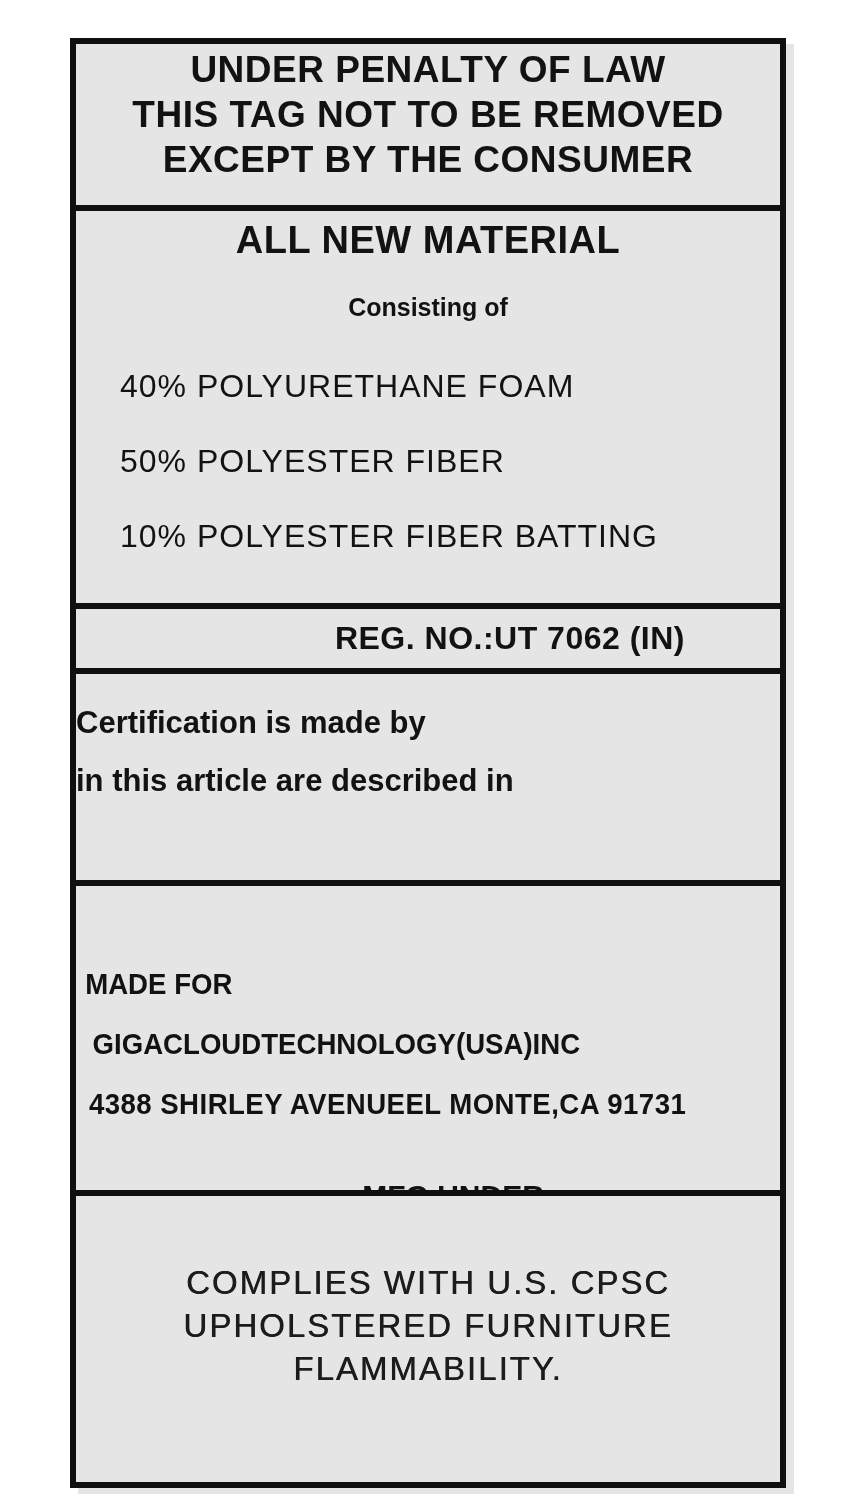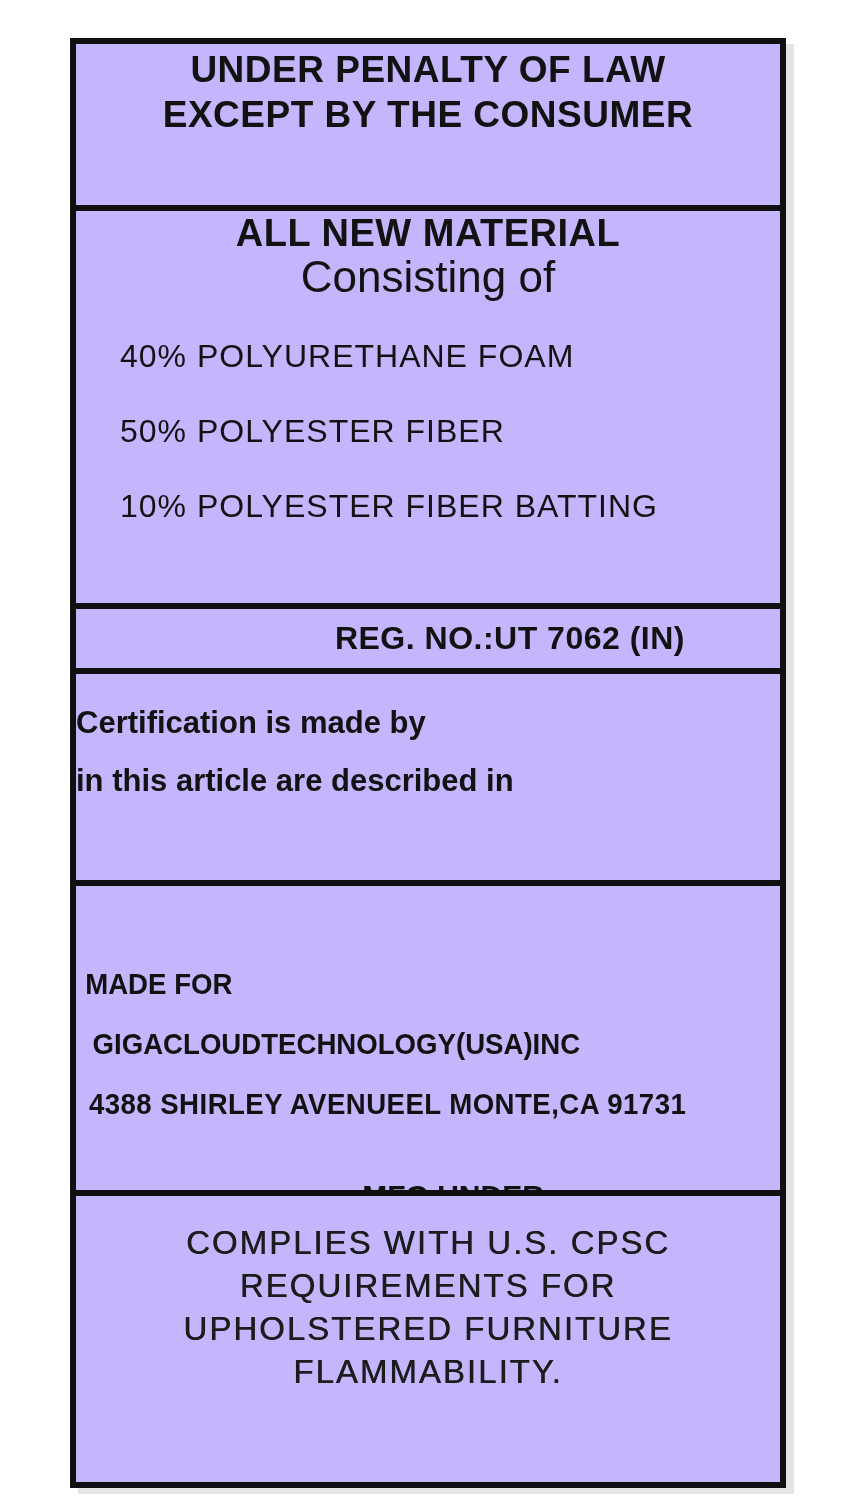--- a/index.html
+++ b/index.html
@@ -16,21 +16,21 @@
     overflow: hidden;
   }
   .label-card {
     position: absolute;
     left: 70px;
     top: 38px;
     width: 716px;
     height: 1450px;
     box-sizing: border-box;
     border: 6px solid #101010;
-    background: #c4b5fd;
+    background: #e5e5e5;
     display: flex;
     flex-direction: column;
     box-shadow: 8px 6px 0 rgba(0,0,0,0.10);
   }
   .sec {
     box-sizing: border-box;
     border-bottom: 6px solid #101010;
     overflow: hidden;
     flex: 0 0 auto;
   }
@@ -45,27 +45,29 @@
     letter-spacing: 0.5px;
     white-space: nowrap;
   }
   
   .sec-materials { height: 398px; }
   .mat-heading {
     text-align: center;
     font-weight: bold;
     font-size: 38px;
     line-height: 44px;
+    padding-top: 7px;
     letter-spacing: 0.5px;
   }
   .mat-sub {
     text-align: center;
-    font-weight: normal;
-    font-size: 44px;
+    font-weight: bold;
+    font-size: 25px;
     line-height: 44px;
+    margin-top: 23px;
   }
   .mat-list {
     margin-top: 20px;
     padding-left: 44px;
     font-weight: normal;
     font-size: 32px;
     line-height: 75px;
     letter-spacing: 1px;
     white-space: nowrap;
   }
@@ -120,29 +122,31 @@
     border-bottom: none;
     text-align: center;
     font-weight: normal;
     font-size: 33px;
     line-height: 43px;
     padding-top: 25px;
     letter-spacing: 2px;
     color: #1c1c1c;
     text-shadow: 0.5px 0 0 currentColor;
     white-space: nowrap;
+    margin-top: 40px;
   }
 </style>
 </head>
 <body>
 
 <div class="label-card">
 
   <div class="sec sec-penalty">
     <div>UNDER PENALTY OF LAW</div>
+    <div>THIS TAG NOT TO BE REMOVED</div>
     <div>EXCEPT BY THE CONSUMER</div>
   </div>
 
   <div class="sec sec-materials">
     <div class="mat-heading">ALL NEW MATERIAL</div>
     <div class="mat-sub">Consisting of</div>
     <div class="mat-list">
       <div>40% POLYURETHANE FOAM</div>
       <div>50% POLYESTER FIBER</div>
       <div>10% POLYESTER FIBER BATTING</div>
@@ -160,18 +164,17 @@
 
   <div class="sec sec-made">
     <div class="made-line made-for-label">MADE FOR</div>
     <div class="made-line company-line">GIGACLOUDTECHNOLOGY(USA)INC</div>
     <div class="made-line address-line">4388 SHIRLEY AVENUEEL MONTE,CA 91731</div>
     <div class="mfg-line">MFG.UNDER:</div>
   </div>
 
   <div class="sec sec-compliance">
     <div>COMPLIES WITH U.S. CPSC</div>
-    <div>REQUIREMENTS FOR</div>
     <div>UPHOLSTERED FURNITURE</div>
     <div>FLAMMABILITY.</div>
   </div>
 
 </div>
 
 </body></html>

